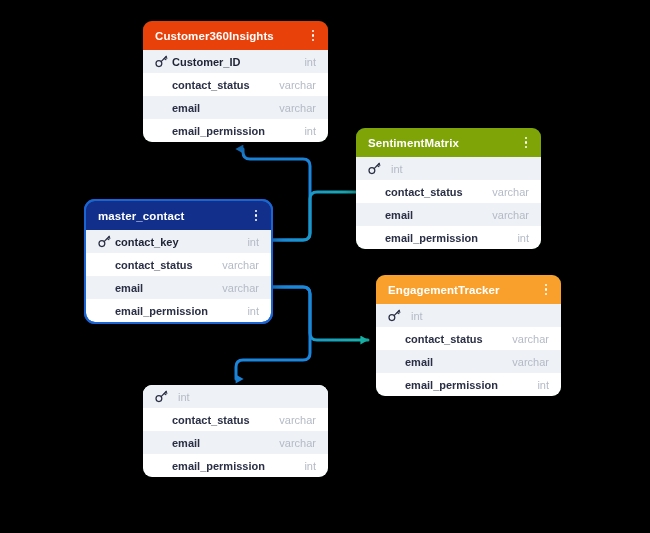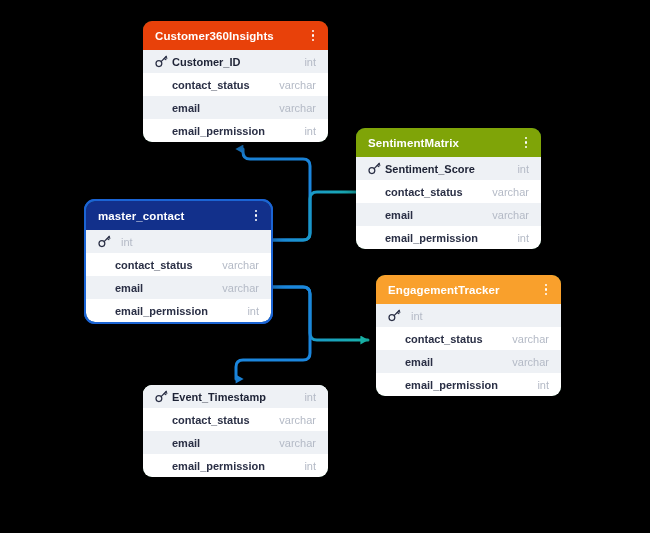--- a/index.html
+++ b/index.html
@@ -208,20 +208,21 @@
         <div class="card-body">
           <div class="row alt pk">
             <span class="keyslot">
               <svg class="keyicon" width="13" height="13" viewBox="0 0 13 13">
                 <circle cx="3.9" cy="8.6" r="2.9" fill="none" stroke="#2a2f45" stroke-width="1.25"></circle>
                 <path d="M6.1 6.6 L11.4 1.3" stroke="#2a2f45" stroke-width="1.25" stroke-linecap="round" fill="none"></path>
                 <path d="M9.3 3.4 L10.8 4.6" stroke="#2a2f45" stroke-width="1.25" stroke-linecap="round" fill="none"></path>
                 <path d="M10.6 2.1 L11.9 3.2" stroke="#2a2f45" stroke-width="1.25" stroke-linecap="round" fill="none"></path>
               </svg>
             </span>
+            <span class="col-name">contact_key</span>
             <span class="col-type">int</span>
           </div>
           <div class="row">
             <span class="keyslot"></span>
             <span class="col-name">contact_status</span>
             <span class="col-type">varchar</span>
           </div>
           <div class="row alt">
             <span class="keyslot"></span>
             <span class="col-name">email</span>
@@ -246,21 +247,20 @@
         <div class="card-body">
           <div class="row alt pk">
             <span class="keyslot">
               <svg class="keyicon" width="13" height="13" viewBox="0 0 13 13">
                 <circle cx="3.9" cy="8.6" r="2.9" fill="none" stroke="#2a2f45" stroke-width="1.25"></circle>
                 <path d="M6.1 6.6 L11.4 1.3" stroke="#2a2f45" stroke-width="1.25" stroke-linecap="round" fill="none"></path>
                 <path d="M9.3 3.4 L10.8 4.6" stroke="#2a2f45" stroke-width="1.25" stroke-linecap="round" fill="none"></path>
                 <path d="M10.6 2.1 L11.9 3.2" stroke="#2a2f45" stroke-width="1.25" stroke-linecap="round" fill="none"></path>
               </svg>
             </span>
-            <span class="col-name">Sentiment_Score</span>
             <span class="col-type">int</span>
           </div>
           <div class="row">
             <span class="keyslot"></span>
             <span class="col-name">contact_status</span>
             <span class="col-type">varchar</span>
           </div>
           <div class="row alt">
             <span class="keyslot"></span>
             <span class="col-name">email</span>
@@ -315,21 +315,20 @@
         <div class="card-body">
           <div class="row alt pk">
             <span class="keyslot">
               <svg class="keyicon" width="13" height="13" viewBox="0 0 13 13">
                 <circle cx="3.9" cy="8.6" r="2.9" fill="none" stroke="#2a2f45" stroke-width="1.25"></circle>
                 <path d="M6.1 6.6 L11.4 1.3" stroke="#2a2f45" stroke-width="1.25" stroke-linecap="round" fill="none"></path>
                 <path d="M9.3 3.4 L10.8 4.6" stroke="#2a2f45" stroke-width="1.25" stroke-linecap="round" fill="none"></path>
                 <path d="M10.6 2.1 L11.9 3.2" stroke="#2a2f45" stroke-width="1.25" stroke-linecap="round" fill="none"></path>
               </svg>
             </span>
-            <span class="col-name">Event_Timestamp</span>
             <span class="col-type">int</span>
           </div>
           <div class="row">
             <span class="keyslot"></span>
             <span class="col-name">contact_status</span>
             <span class="col-type">varchar</span>
           </div>
           <div class="row alt">
             <span class="keyslot"></span>
             <span class="col-name">email</span>

